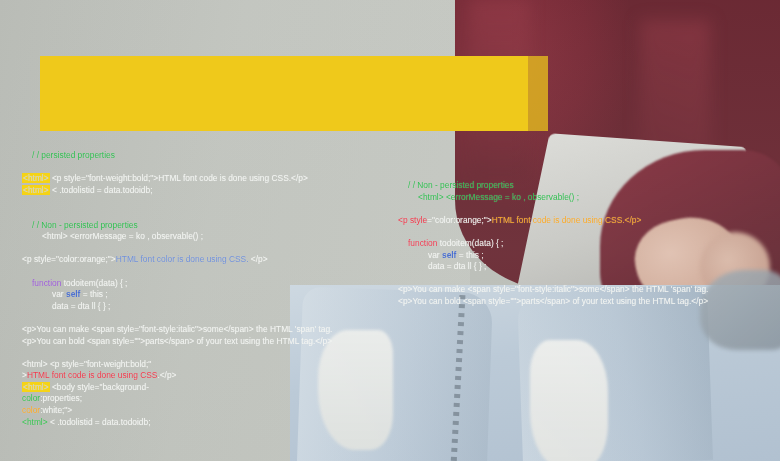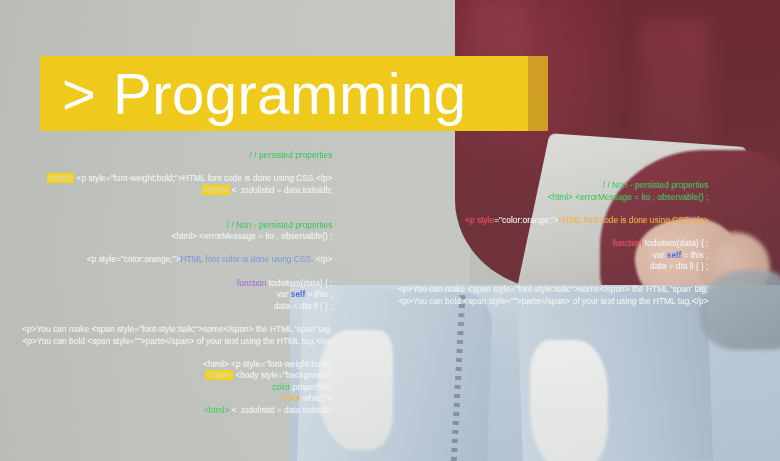--- a/index.html
+++ b/index.html
@@ -133,21 +133,21 @@
     letter-spacing:.5px;white-space:nowrap;
   }
 
   
   .code{
     position:absolute;font-size:8.4px;line-height:11.6px;white-space:nowrap;
     text-shadow:0 0 1px rgba(255,255,255,.35);
   }
   #col-left{left:22px;top:150px;}
   #col-right{left:398px;top:180px;}
-  .ln{height:11.6px;text-align:right;}
+  .ln{height:11.6px;}
   .sp{height:11.6px;}
 
   .t-white {color:#f2f4f1;}
   .t-green {color:#2fbd4f;}
   .t-blue  {color:#6f8fd8;}
   .t-blue-b{color:#4a6fd0;font-weight:bold;}
   .t-purple{color:#9b5bd6;}
   .t-red   {color:#f0374a;}
   .t-pink  {color:#ef3a50;}
   .t-orange{color:#f9a826;}
@@ -180,21 +180,20 @@
     <div class="leg-r"></div>
     <div class="rip1"></div>
     <div class="rip2"></div>
     <div class="seam"></div>
     <div class="knee"></div>
     <div class="overlay-haze"></div>
   </div>
 
   <div class="banner"></div>
   <div class="banner-ext"></div>
-  <div class="banner-title">&gt; Programming</div>
 
   <div class="code" id="col-left">
       <div class="ln ind1"><span class="t-green">/ /  persisted properties</span></div>
       <div class="sp">&nbsp;</div>
       <div class="ln"><span class="hl">&lt;html&gt;</span><span class="t-white"> &lt;p style="font-weight:bold;"&gt;HTML font code is done using CSS.&lt;/p&gt;</span></div>
       <div class="ln"><span class="hl">&lt;html&gt;</span><span class="t-white"> &lt; .todolistid = data.todoidb;</span></div>
       <div class="sp">&nbsp;</div>
       <div class="sp">&nbsp;</div>
       <div class="ln ind1"><span class="t-green">/ / Non - persisted properties</span></div>
       <div class="ln ind2"><span class="t-white">&lt;html&gt; &lt;errorMessage = ko , observable() ;</span></div>
@@ -202,20 +201,21 @@
       <div class="ln"><span class="t-white">&lt;p style="color:orange;"&gt;</span><span class="t-blue">HTML font color is done using CSS.</span><span class="t-white"> &lt;/p&gt;</span></div>
       <div class="sp">&nbsp;</div>
       <div class="ln ind1"><span class="t-purple">function</span><span class="t-white">  todoitem(data) { ;</span></div>
       <div class="ln ind3"><span class="t-white">var </span><span class="t-blue-b">self</span><span class="t-white"> = this ;</span></div>
       <div class="ln ind3"><span class="t-white">data = dta  ll { } ;</span></div>
       <div class="sp">&nbsp;</div>
       <div class="ln"><span class="t-white">&lt;p&gt;You can make &lt;span style="font-style:italic"&gt;some&lt;/span&gt; the HTML 'span' tag.</span></div>
       <div class="ln"><span class="t-white">&lt;p&gt;You can bold &lt;span style=""&gt;parts&lt;/span&gt; of your text using the HTML tag.&lt;/p&gt;</span></div>
       <div class="sp">&nbsp;</div>
       <div class="ln"><span class="t-white">&lt;html&gt; &lt;p style="font-weight:bold;"</span></div>
+      <div class="ln"><span class="t-white">&gt;</span><span class="t-red">HTML font code is done using CSS</span><span class="t-white">.&lt;/p&gt;</span></div>
       <div class="ln"><span class="hl">&lt;html&gt;</span><span class="t-white">  &lt;body style="background-</span></div>
       <div class="ln"><span class="t-ygreen">color</span><span class="t-white">:properties;</span></div>
       <div class="ln"><span class="t-orange">color</span><span class="t-white">:white;"&gt;</span></div>
       <div class="ln"><span class="t-ygreen">&lt;html&gt;</span><span class="t-white"> &lt; .todolistid = data.todoidb;</span></div>
     </div>
   <div class="code" id="col-right">
       <div class="ln ind1"><span class="t-green">/ / Non - persisted properties</span></div>
       <div class="ln ind2"><span class="t-green">&lt;html&gt; &lt;errorMessage = ko , observable() ;</span></div>
       <div class="sp">&nbsp;</div>
       <div class="ln"><span class="t-red">&lt;p style</span><span class="t-white">="color:orange;"&gt;</span><span class="t-orange">HTML font code is done using CSS.&lt;/p&gt;</span></div>

